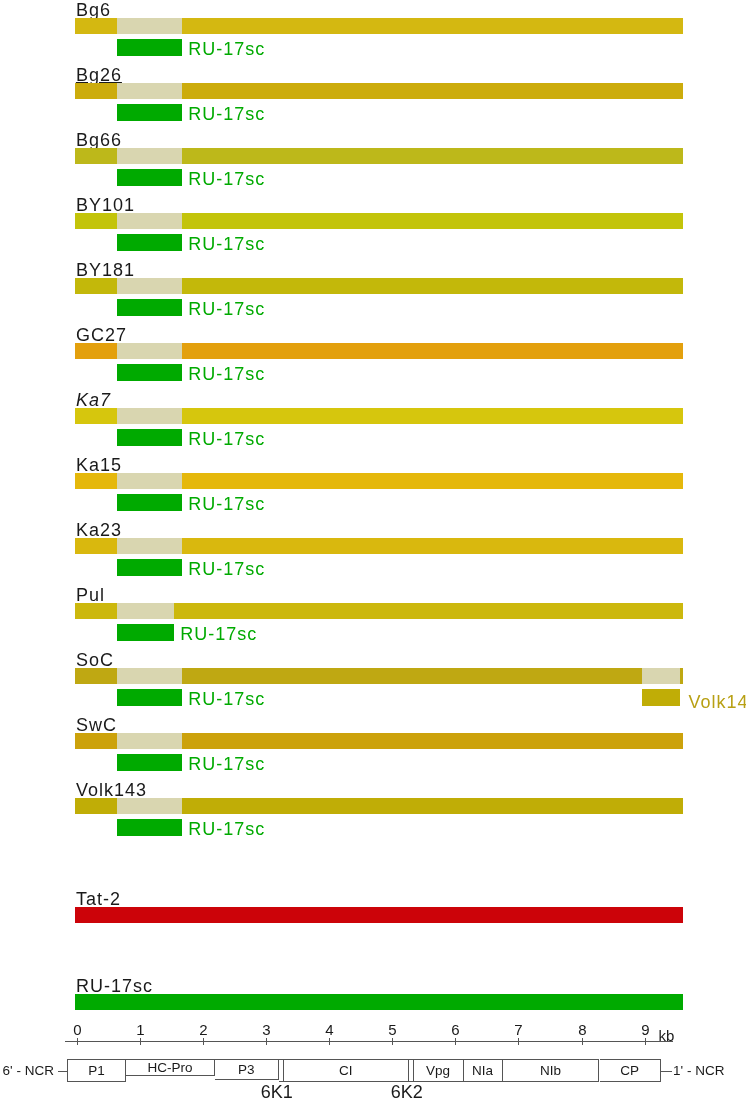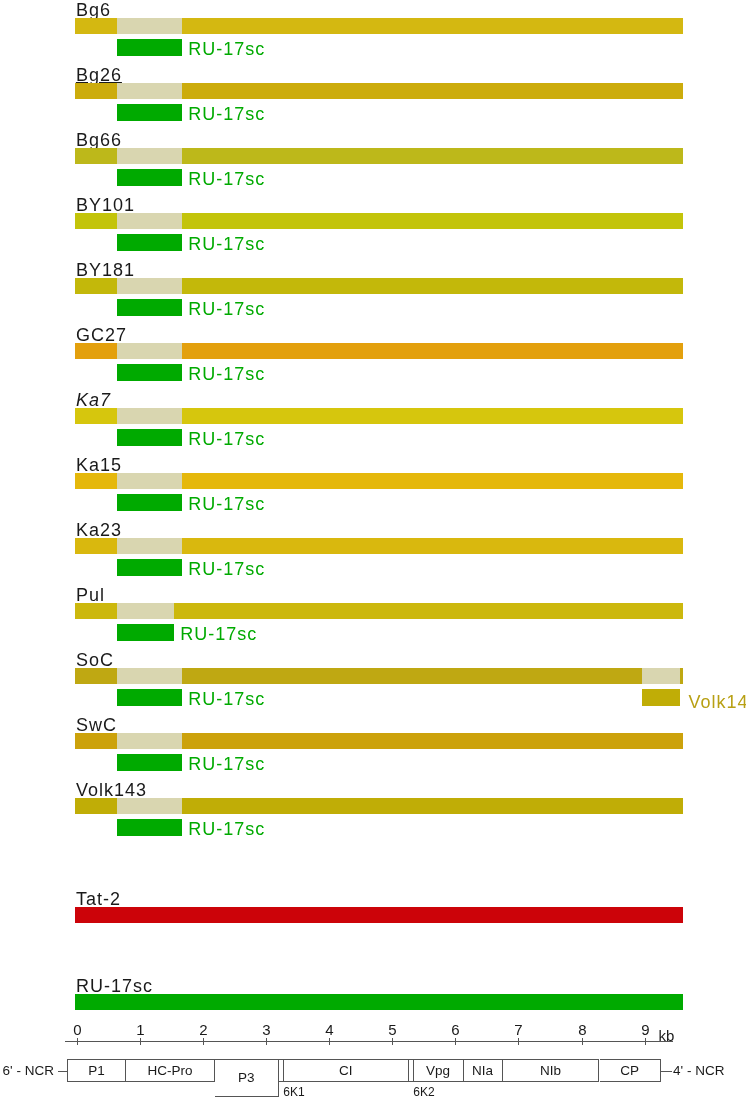--- a/index.html
+++ b/index.html
@@ -32,35 +32,35 @@
 
   
   .gbox{position:absolute;transform:translateZ(0);box-sizing:border-box;
         border:1px solid #555555;background:#ffffff;
         font-size:13.5px;line-height:1;color:#1a1a1a;text-align:center;overflow:hidden;}
   .gbox span{position:absolute;left:0;right:0;top:50%;
              transform:translateY(-50%) translateZ(0);}
   .ncr{position:absolute;transform:translateZ(0);font-size:13.5px;line-height:13.5px;
        color:#1a1a1a;white-space:nowrap;}
   .leader{position:absolute;background:#555555;}
-  .sublabel{position:absolute;transform:translateZ(0);font-size:12px;line-height:13.5px;
-            color:#1a1a1a;white-space:nowrap;text-align:right;}
+  .sublabel{position:absolute;transform:translateZ(0);font-size:18px;line-height:13.5px;
+            color:#1a1a1a;white-space:nowrap;text-align:left;}
 </style>
 </head>
 <body>
 
 <div id="stage">
 
   <div class="axis-line" id="axis-line" style="left: 64.5px; top: 1040.6px; width: 608.5px; height: 1.2px;"></div>
   <span class="kb-label" id="kb-label" style="left: 658.5px; top: 1030.4px;">kb</span>
 
   <div class="leader" id="leader-left" style="left: 57.6px; top: 1070.5px; width: 9px; height: 1.2px;"></div>
   <span class="ncr" id="ncr-left" style="left: 2.6px; top: 1064px;">6' - NCR</span>
   <div class="leader" id="leader-right" style="left: 660.8px; top: 1070.5px; width: 11px; height: 1.2px;"></div>
-  <span class="ncr" id="ncr-right" style="left: 673.1px; top: 1064px;">4' - NCR</span>
+  <span class="ncr" id="ncr-right" style="left: 673.1px; top: 1064px;">1' - NCR</span>
 <div class="row" style="top: 0px;">
       <span class="iso-label" style="left: 63.9px; top: 1px;">Bg6</span>
       <div class="bar" style="left: 63.2px; top: 18px; width: 607.7px; background: rgb(212, 184, 17); height: 16px;">
         <div class="seg" style="left: 41.8px; width: 65px; background: rgb(217, 214, 176);"></div>
       </div>
       <div class="recomb" style="left: 105px; top: 39px; width: 65px; height: 17px; background: rgb(0, 170, 0);"></div>
       <span class="recomb-label" style="left: 176.2px; top: 39.7px; color: rgb(0, 170, 0);">RU-17sc</span>
     </div>
     <div class="row" style="top: 0px;">
       <span class="iso-label" style="left: 63.9px; top: 66px; text-decoration: underline;">Bg26</span>
@@ -207,24 +207,24 @@
       <div class="tick" style="left: 569.5px; top: 1037.7px; width: 1px; height: 7.4px;"></div>
       <span class="tick-label" style="left: 558.5px; top: 1024px; width: 24px;">8</span>
     </div>
     <div class="row" style="top: 0px;">
       <div class="tick" style="left: 632.5px; top: 1037.7px; width: 1px; height: 7.4px;"></div>
       <span class="tick-label" style="left: 621.5px; top: 1024px; width: 24px;">9</span>
     </div>
     <div class="gbox" style="left: 66.6px; top: 1059px; width: 59.7px; height: 23px;">
       <span>P1</span>
     </div>
-    <div class="gbox" style="left: 126.3px; top: 1059px; width: 88.4px; height: 23px; border-left-width: 0px;">
+    <div class="gbox" style="left: 126.3px; top: 1059px; width: 88.4px; height: 17px; border-left-width: 0px;">
       <span>HC-Pro</span>
     </div>
-    <div class="gbox" style="left: 214.7px; top: 1059px; width: 64px; height: 38px; border-left-width: 0px;">
+    <div class="gbox" style="left: 214.7px; top: 1059px; width: 64px; height: 21px; border-left-width: 0px;">
       <span>P3</span>
     </div>
     <div class="gbox" style="left: 278.7px; top: 1059px; width: 4.9px; height: 23px; border-left-width: 0px;">
       
     </div>
     <span class="sublabel" style="left: 260.65px; top: 1085.5px; width: 44px;">6K1</span>
     <div class="gbox" style="left: 283.6px; top: 1059px; width: 125.1px; height: 23px; border-left-width: 0px;">
       <span>CI</span>
     </div>
     <div class="gbox" style="left: 408.7px; top: 1059px; width: 4.9px; height: 23px; border-left-width: 0px;">

